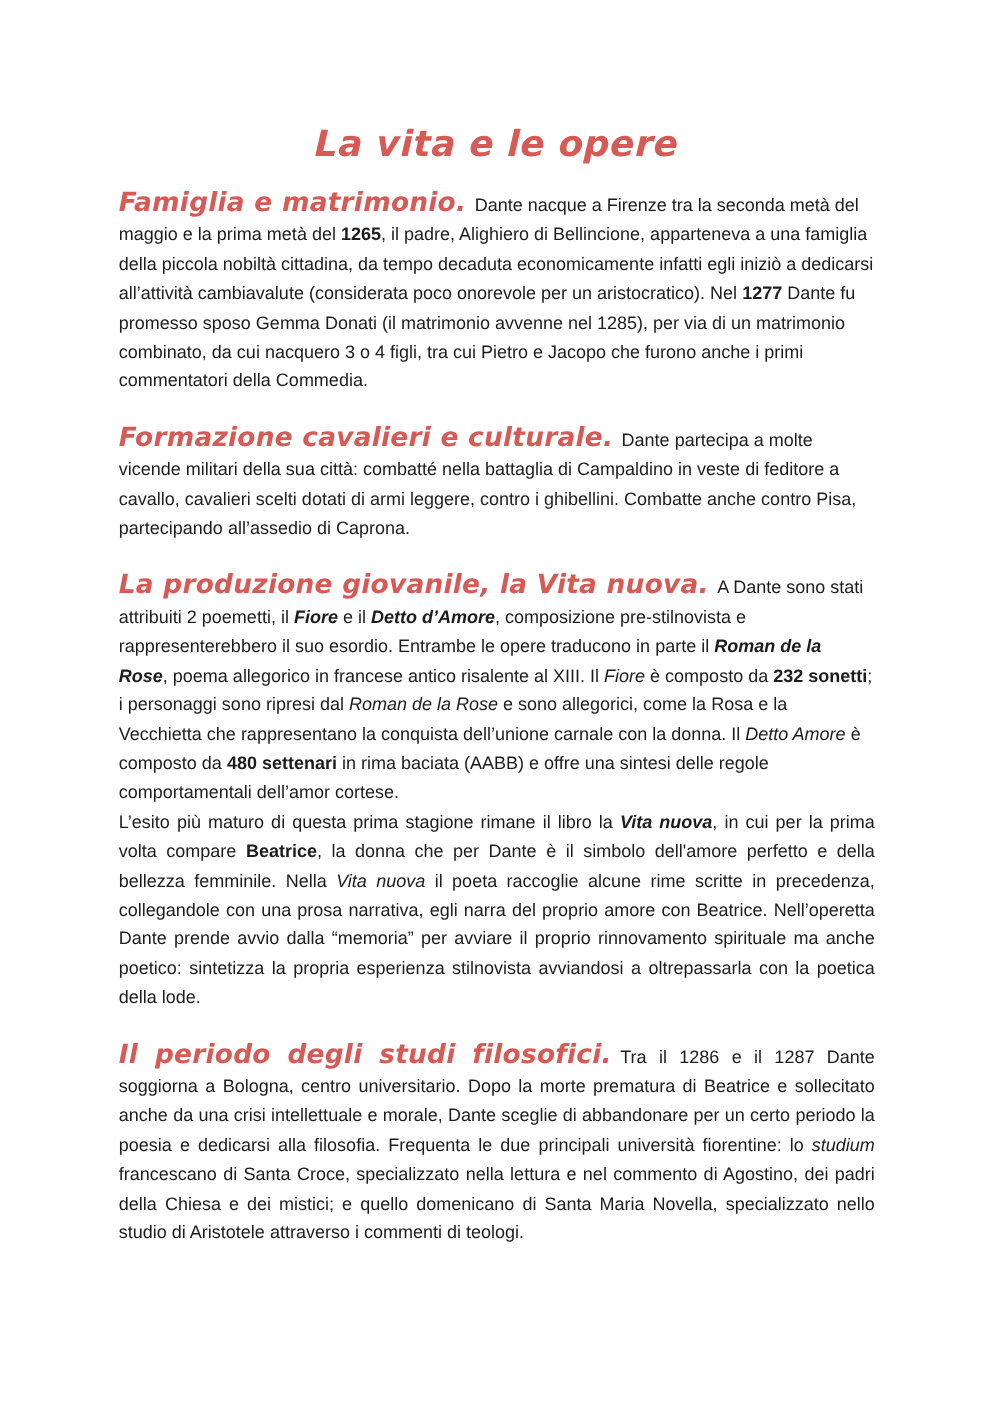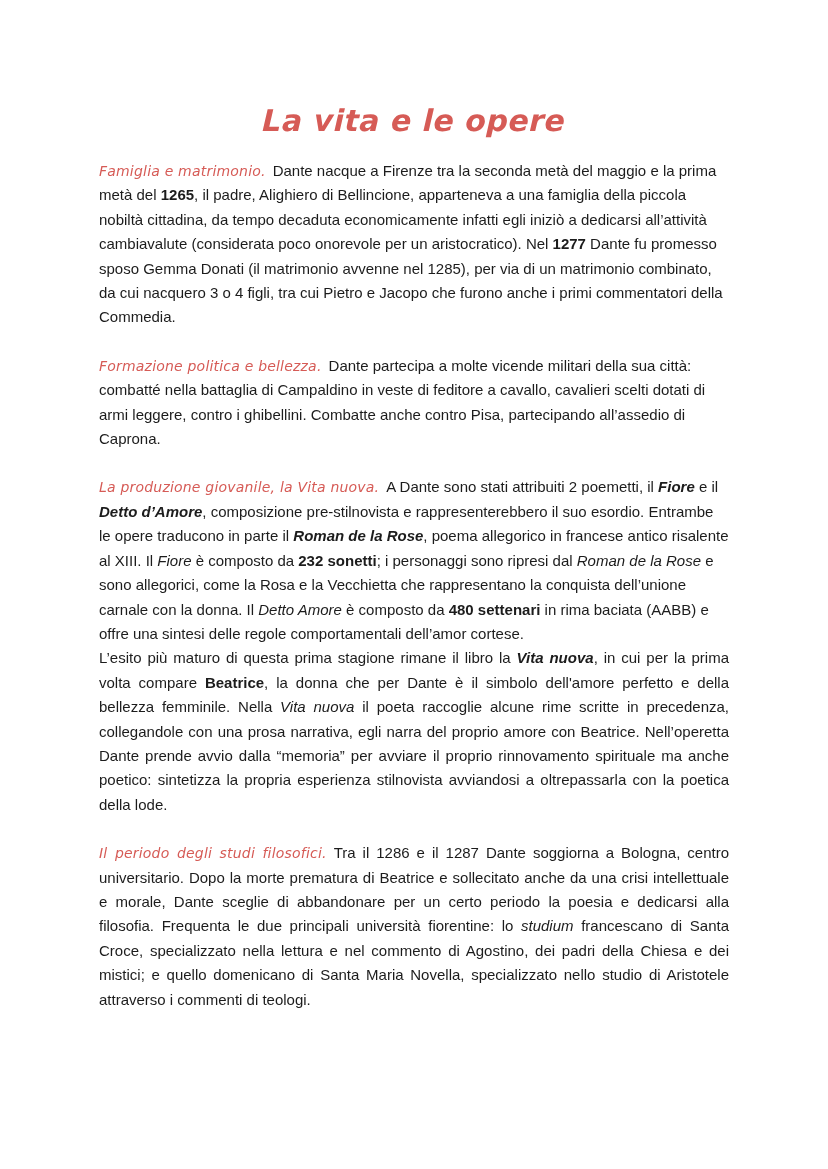--- a/index.html
+++ b/index.html
@@ -44,41 +44,41 @@
     font-size: 15px;
     line-height: 24.4px;
     text-align: left;
   }
   .para.align-justify {
     text-align: justify;
   }
   .section-heading {
     font-family: "DejaVu Sans", sans-serif;
     font-style: italic;
-    font-weight: 400;
-    font-size: 14px;
+    font-weight: 700;
+    font-size: 22px;
     line-height: 1;
     letter-spacing: 0.2px;
     color: var(--accent, #d65b56);
     margin-right: 7px;
   }
   .b { font-weight: bold; }
   .i { font-style: italic; }
 </style>
 </head>
 <body style="color: rgb(28, 28, 28);">
 
 <div class="doc-page">
   <h1 class="doc-title">La vita e le opere</h1>
   <div>
       <section class="doc-section">
         <p class="para align-left"><span class="section-heading">Famiglia e matrimonio.</span><span class="">Dante nacque a Firenze tra la seconda metà del maggio e la prima metà del </span><span class="b ">1265</span><span class="">, il padre, Alighiero di Bellincione, apparteneva a una famiglia della piccola nobiltà cittadina, da tempo decaduta economicamente infatti egli iniziò a dedicarsi all’attività cambiavalute (considerata poco onorevole per un aristocratico). Nel </span><span class="b ">1277</span><span class=""> Dante fu promesso sposo Gemma Donati (il matrimonio avvenne nel 1285), per via di un matrimonio combinato, da cui nacquero 3 o 4 figli, tra cui Pietro e Jacopo che furono anche i primi commentatori della Commedia.</span></p>
       </section>
       <section class="doc-section">
-        <p class="para align-left"><span class="section-heading">Formazione politica e bellezza.</span><span class="">Dante partecipa a molte vicende militari della sua città: combatté nella battaglia di Campaldino in veste di feditore a cavallo, cavalieri scelti dotati di armi leggere, contro i ghibellini. Combatte anche contro Pisa, partecipando all’assedio di Caprona.</span></p>
+        <p class="para align-left"><span class="section-heading">Formazione cavalieri e culturale.</span><span class="">Dante partecipa a molte vicende militari della sua città: combatté nella battaglia di Campaldino in veste di feditore a cavallo, cavalieri scelti dotati di armi leggere, contro i ghibellini. Combatte anche contro Pisa, partecipando all’assedio di Caprona.</span></p>
       </section>
       <section class="doc-section">
         <p class="para align-left"><span class="section-heading">La produzione giovanile, la Vita nuova.</span><span class="">A Dante sono stati attribuiti 2 poemetti, il </span><span class="b i">Fiore</span><span class=""> e il </span><span class="b i">Detto d’Amore</span><span class="">, composizione pre-stilnovista e rappresenterebbero il suo esordio. Entrambe le opere traducono in parte il </span><span class="b i">Roman de la Rose</span><span class="">, poema allegorico in francese antico risalente al XIII. Il </span><span class="i">Fiore</span><span class=""> è composto da </span><span class="b ">232 sonetti</span><span class="">; i personaggi sono ripresi dal </span><span class="i">Roman de la Rose</span><span class=""> e sono allegorici, come la Rosa e la Vecchietta che rappresentano la conquista dell’unione carnale con la donna. Il </span><span class="i">Detto Amore</span><span class=""> è composto da </span><span class="b ">480 settenari</span><span class=""> in rima baciata (AABB) e offre una sintesi delle regole comportamentali dell’amor cortese.</span></p>
         <p class="para align-justify"><span class="">L’esito più maturo di questa prima stagione rimane il libro la </span><span class="b i">Vita nuova</span><span class="">, in cui per la prima volta compare </span><span class="b ">Beatrice</span><span class="">, la donna che per Dante è il simbolo dell'amore perfetto e della bellezza femminile. Nella </span><span class="i">Vita nuova</span><span class=""> il poeta raccoglie alcune rime scritte in precedenza, collegandole con una prosa narrativa, egli narra del proprio amore con Beatrice. Nell’operetta Dante prende avvio dalla “memoria” per avviare il proprio rinnovamento spirituale ma anche poetico: sintetizza la propria esperienza stilnovista avviandosi a oltrepassarla con la poetica della lode.</span></p>
       </section>
       <section class="doc-section">
         <p class="para align-justify"><span class="section-heading">Il periodo degli studi filosofici.</span><span class="">Tra il 1286 e il 1287 Dante soggiorna a Bologna, centro universitario. Dopo  la morte prematura di Beatrice e sollecitato anche da una crisi intellettuale e morale, Dante sceglie di abbandonare per un certo periodo la poesia e dedicarsi alla filosofia. Frequenta le due principali università fiorentine: lo </span><span class="i">studium</span><span class=""> francescano di Santa Croce, specializzato nella lettura e nel commento di Agostino, dei padri della Chiesa e dei mistici; e quello domenicano di Santa Maria Novella, specializzato nello studio di Aristotele attraverso i commenti di teologi.</span></p>
       </section>
     </div>
 </div>

